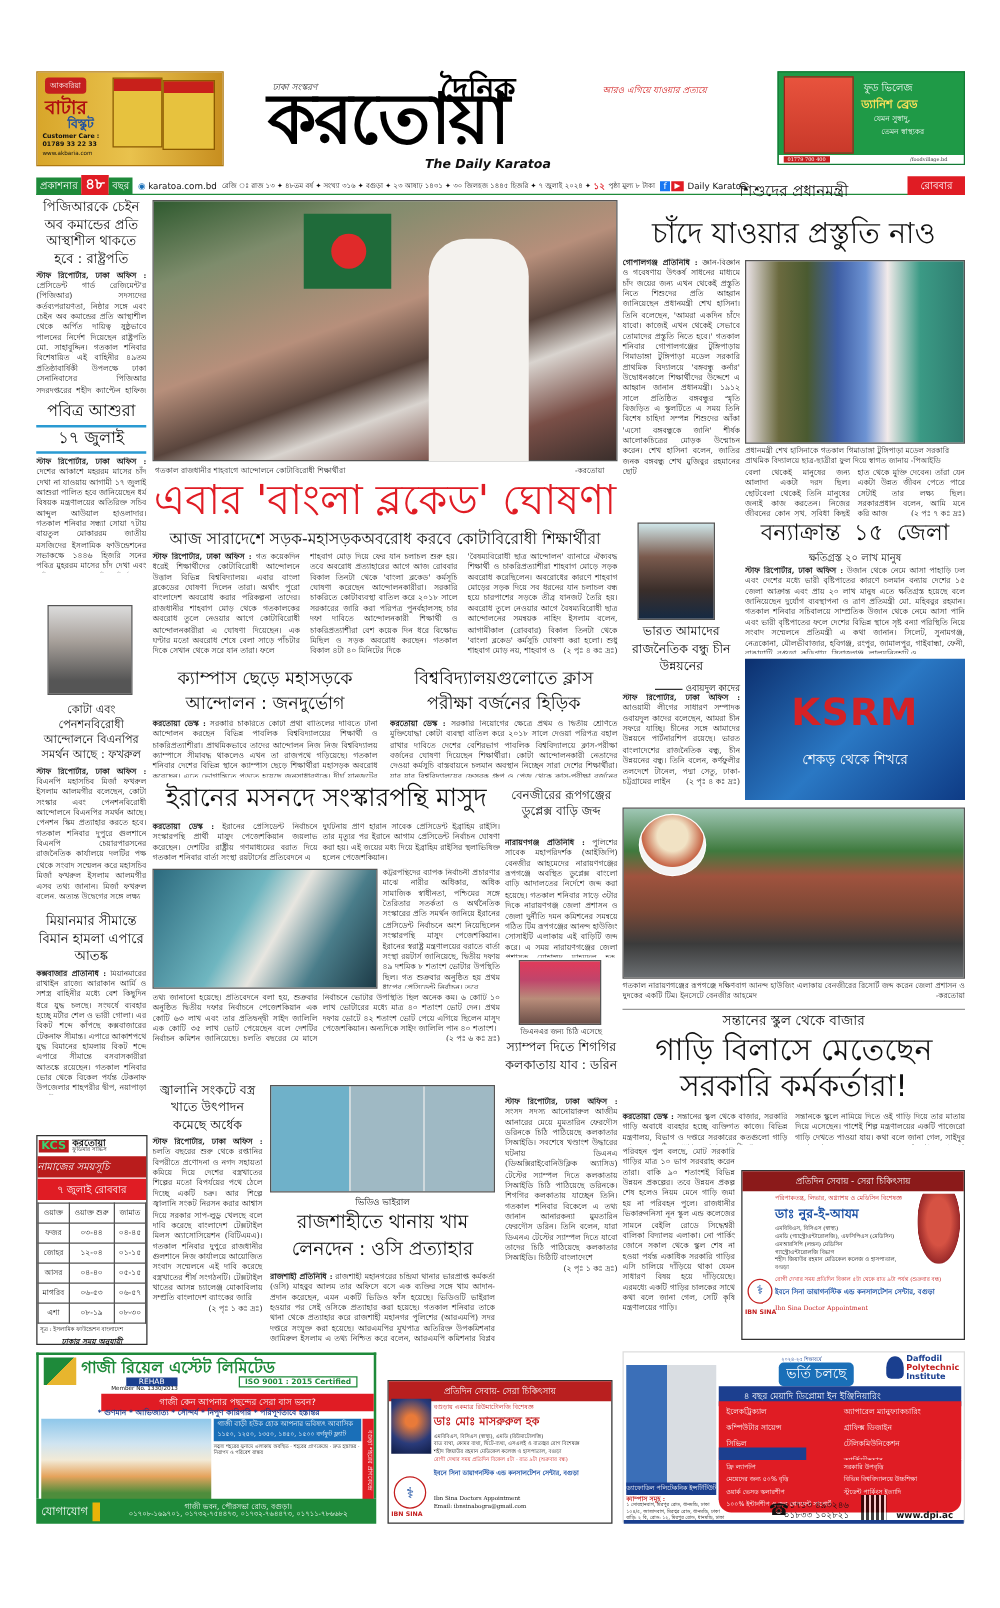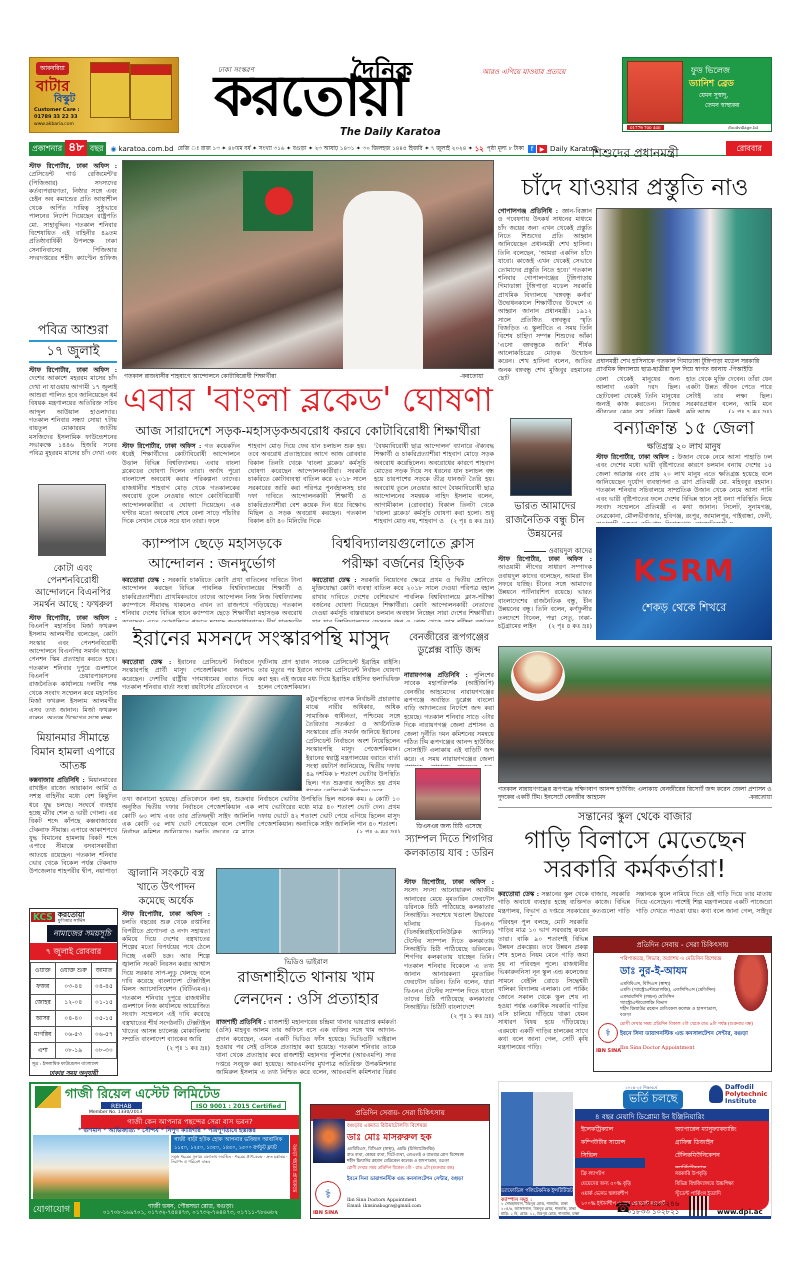--- a/index.html
+++ b/index.html
@@ -75,20 +75,21 @@
   <span style="font-size:5.6px;">রেজি ঃ রাজ ১৩ ✦ ৪৮তম বর্ষ ✦ সংখ্যা ৩১৬ ✦ বগুড়া ✦ ২৩ আষাঢ় ১৪৩১ ✦ ৩০ জিলহজ ১৪৪৫ হিজরি ✦ ৭ জুলাই ২০২৪ ✦</span>
   <span style="color:#e01c24;font-weight:bold;margin-left:2px;">১২</span>
   <span style="font-size:5.6px;margin:0 3px;">পৃষ্ঠা মূল্য ৮ টাকা</span>
   <span class="fb">f</span>
   <span class="yt">▶</span>
   <span style="font-size:7px;">Daily Karatoa</span>
   <span class="day-badge">রোববার</span>
 </div>
 
 <div class="abs" style="left:29px;top:160px;width:88px;">
+  <div class="hl" style="font-size:10.5px;line-height:1.3;">পিজিআরকে চেইন অব কমান্ডের প্রতি আস্থাশীল থাকতে হবে : রাষ্ট্রপতি</div>
   <div class="body-text" style="height:98px;margin-top:2px;"><b>স্টাফ রিপোর্টার, ঢাকা অফিস :</b> <span>প্রেসিডেন্ট গার্ড রেজিমেন্ট'র (পিজিআর) সদস্যদের কর্তব্যপরায়ণতা, নিষ্ঠার সঙ্গে এবং চেইন অব কমান্ডের প্রতি আস্থাশীল থেকে অর্পিত দায়িত্ব সুষ্ঠুভাবে পালনের নির্দেশ দিয়েছেন রাষ্ট্রপতি মো. সাহাবুদ্দিন। গতকাল শনিবার বিশেষায়িত এই বাহিনীর ৪৯তম প্রতিষ্ঠাবার্ষিকী উপলক্ষে ঢাকা সেনানিবাসের পিজিআর সদরদপ্তরের শহীদ ক্যাপ্টেন হাফিজ হলে অনুষ্ঠিত দরবারে প্রধান অতিথির</span> </div>
 </div>
 <div class="abs" style="left:29px;top:323px;width:88px;">
   <div class="hl" style="font-size:13px;border-bottom:2px solid #2a9ad2;padding-bottom:2px;">পবিত্র আশুরা</div>
   <div class="hl" style="font-size:13px;border-bottom:2px solid #2a9ad2;padding:2px 0;">১৭ জুলাই</div>
   <div class="body-text" style="height:92px;margin-top:3px;"><b>স্টাফ রিপোর্টার, ঢাকা অফিস :</b> <span>দেশের আকাশে মহররম মাসের চাঁদ দেখা না যাওয়ায় আগামী ১৭ জুলাই আশুরা পালিত হবে জানিয়েছেন ধর্ম বিষয়ক মন্ত্রণালয়ের অতিরিক্ত সচিব আব্দুল আউয়াল হাওলাদার। গতকাল শনিবার সন্ধ্যা সোয়া ৭টায় বায়তুল মোকাররম জাতীয় মসজিদের ইসলামিক ফাউন্ডেশনের সভাকক্ষে ১৪৪৬ হিজরি সনের পবিত্র মুহররম মাসের চাঁদ দেখা এবং পবিত্র আশুরার তারিখ নির্ধারণের লক্ষ্যে জাতীয় চাঁদ দেখা কমিটির সভা</span> </div>
 </div>
 <div class="abs photo" style="left:38px;top:484px;width:68px;height:72px;background:linear-gradient(180deg,#dcdcdc,#a7a09a 40%,#555 85%);"></div>
 <div class="abs" style="left:29px;top:562px;width:88px;">
   <div class="hl" style="font-size:9px;line-height:1.35;">কোটা এবং পেনশনবিরোধী আন্দোলনে বিএনপির সমর্থন আছে : ফখরুল</div>
@@ -100,21 +101,21 @@
 </div>
 
 <div class="abs prayer">
   <div style="display:flex;align-items:center;height:16px;padding:1px;">
     <span style="background:#b91c1c;color:#3bd16f;font-weight:bold;font-size:9px;padding:0 2px;font-family:'DejaVu Sans',sans-serif;">KCS</span>
     <div style="margin-left:3px;line-height:1;">
       <div style="font-size:7.5px;font-weight:bold;">করতোয়া</div>
       <div style="font-size:4.5px;">ফুডিমার সার্ভিস</div>
     </div>
   </div>
-  <div style="background:#0f172a;color:#fff;font-size:8px;text-align:center;padding:2px 0;font-style:italic;margin-left:17px;">নামাজের সময়সূচি</div>
+  <div style="background:#b91c1c;color:#fff;font-size:8px;text-align:left;padding:2px 0;font-style:italic;">নামাজের সময়সূচি</div>
   <div style="background:#e01c24;color:#fff;font-size:8px;text-align:center;padding:2px 0;margin-top:1px;">৭ জুলাই রোববার</div>
   <table style="margin-top:2px;">
     <tbody>
         <tr>
           <td>ওয়াক্ত</td>
           <td>ওয়াক্ত শুরু</td>
           <td>জামাত</td>
         </tr>
     <tr>
           <td>ফজর</td>
@@ -196,21 +197,21 @@
 <div class="abs photo" style="left:596px;top:208px;width:176px;height:147px;background:linear-gradient(90deg,#eae3e6 0%,#6b6a3f 15%,#4a5a30 28%,#3e5ea5 42%,#6d93d3 55%,#f2eaea 65%,#3b9a85 80%,#2f7d70);"></div>
 <div class="abs caption" style="left:596px;top:357px;width:176px;line-height:1.3;"><span>প্রধানমন্ত্রী শেখ হাসিনাকে গতকাল গিমাডাঙ্গা টুঙ্গিপাড়া মডেল সরকারি প্রাথমিক বিদ্যালয়ে ছাত্র-ছাত্রীরা ফুল দিয়ে স্বাগত জানায়</span> <span>-পিআইডি</span></div>
 <div class="abs body-text" style="left:596px;top:375px;width:84px;height:38px;">বেলা থেকেই মানুষের জন্য আলাদা একটা দরদ ছিল। ছোটবেলা থেকেই তিনি মানুষের জন্যই কাজ করতেন। নিজের জীবনের কোন সুখ, সুবিধা কিছুই দেখেননি। শুধু একটাই চিন্তা ছিল এদেশের মানুষকে কীভাবে দারিদ্র্যের</div>
 <div class="abs body-text" style="left:686px;top:375px;width:86px;height:38px;"><span>হাত থেকে মুক্তি দেবেন। তাঁরা যেন একটা উন্নত জীবন পেতে পারে সেটাই তার লক্ষ্য ছিল। সরকারপ্রধান বলেন, আমি মনে করি আজ</span> <span class="jump">(২ পৃঃ ৭ কঃ দ্রঃ)</span></div>
 
 <div class="abs photo" style="left:510px;top:418px;width:62px;height:78px;background:linear-gradient(180deg,#cfe6e9,#7a5a4d 35%,#3a2e2a 70%,#162a43);"></div>
 <div class="abs hl" style="left:498px;top:499px;width:94px;font-size:10px;line-height:1.4;">ভারত আমাদের রাজনৈতিক বন্ধু চীন উন্নয়নের</div>
 <div class="abs" style="left:498px;top:545px;width:94px;font-size:7px;text-align:right;border-top:0;"><span style="display:inline-block;width:22px;border-top:1px solid #333;vertical-align:middle;margin-right:2px;"></span><span>ওবায়দুল কাদের</span></div>
 <div class="abs body-text" style="left:498px;top:555px;width:94px;height:85px;"><b>স্টাফ রিপোর্টার, ঢাকা অফিস :</b> <span>আওয়ামী লীগের সাধারণ সম্পাদক ওবায়দুল কাদের বলেছেন, আমরা চীন সফরে যাচ্ছি। চীনের সঙ্গে আমাদের উন্নয়নে পার্টনারশিপ রয়েছে। ভারত বাংলাদেশের রাজনৈতিক বন্ধু, চীন উন্নয়নের বন্ধু। তিনি বলেন, কর্ণফুলীর তলদেশে টানেল, পদ্মা সেতু, ঢাকা-চট্টগ্রামের লাইন</span> <span class="jump">(২ পৃঃ ৪ কঃ দ্রঃ)</span></div>
 
-<div class="abs hl" style="left:596px;top:418px;width:176px;font-size:18px;">বন্যাক্রান্ত ১৫ জেলা</div>
+<div class="abs hl" style="left:596px;top:418px;width:176px;font-size:18px;font-family:Liberation Mono, monospace;">বন্যাক্রান্ত ১৫ জেলা</div>
 <div class="abs hl" style="left:596px;top:442px;width:176px;font-size:8px;">ক্ষতিগ্রস্ত ২০ লাখ মানুষ</div>
 <div class="abs body-text" style="left:596px;top:453px;width:176px;height:70px;"><b>স্টাফ রিপোর্টার, ঢাকা অফিস :</b> <span>উজান থেকে নেমে আসা পাহাড়ি ঢল এবং দেশের মধ্যে ভারী বৃষ্টিপাতের কারণে চলমান বন্যায় দেশের ১৫ জেলা আক্রান্ত এবং প্রায় ২০ লাখ মানুষ এতে ক্ষতিগ্রস্ত হয়েছে বলে জানিয়েছেন দুর্যোগ ব্যবস্থাপনা ও ত্রাণ প্রতিমন্ত্রী মো. মহিববুর রহমান। গতকাল শনিবার সচিবালয়ে সাম্প্রতিক উজান থেকে নেমে আসা পানি এবং ভারী বৃষ্টিপাতের ফলে দেশের বিভিন্ন স্থানে সৃষ্ট বন্যা পরিস্থিতি নিয়ে সংবাদ সম্মেলনে প্রতিমন্ত্রী এ কথা জানান। সিলেট, সুনামগঞ্জ, নেত্রকোনা, মৌলভীবাজার, হবিগঞ্জ, রংপুর, জামালপুর, গাইবান্ধা, ফেনী, রাঙামাটি, বগুড়া, কুড়িগ্রাম, সিরাজগঞ্জ, লালমনিরহাট ও</span> </div>
 
 <div class="abs" style="left:596px;top:527px;width:176px;height:113px;background:linear-gradient(135deg,#0c2f6e,#2a78c4 50%,#0e3b85);">
   <div class="abs" style="left:0;top:26px;width:176px;text-align:center;font-family:'DejaVu Sans',sans-serif;font-weight:bold;font-size:30px;color:#d42226;letter-spacing:1px;">KSRM</div>
   <div class="abs" style="left:0;top:72px;width:176px;text-align:center;font-family:'DejaVu Sans',sans-serif;font-size:11px;color:#fff;">শেকড় থেকে শিখরে</div>
 </div>
 
 <div class="abs photo" style="left:498px;top:646px;width:274px;height:137px;background:linear-gradient(180deg,#9fc7b5 0%,#3f7a3e 25%,#a0533e 40%,#7c4836 60%,#3b3b3b 80%,#6b6f72);">
   <div class="abs" style="left:12px;top:4px;width:54px;height:50px;border-radius:50%;background:radial-gradient(circle at 50% 35%,#f1e2c4 30%,#c76546 60%,#f4f4f4 62%);border:1px solid #fff;"></div>

